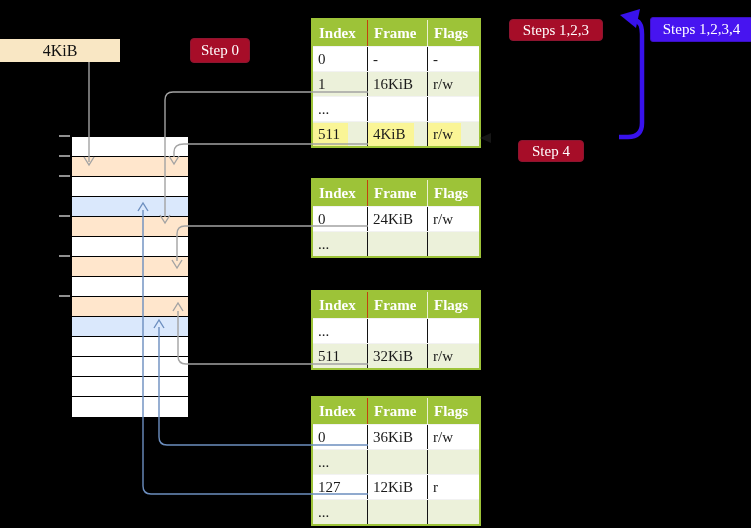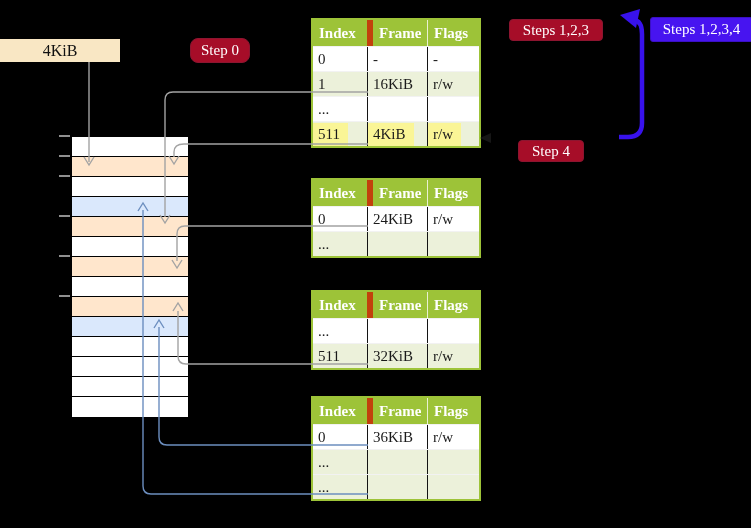--- a/index.html
+++ b/index.html
@@ -8,21 +8,21 @@
 
   
   .frame-label{position:absolute;left:0;top:39px;width:120px;height:23px;background:#f9e7c4;
                color:#111;font-size:16px;display:flex;align-items:center;justify-content:center;}
 
   
   .badge{position:absolute;color:#fff;font-size:15px;display:flex;align-items:center;
          justify-content:center;border-radius:4px;font-family:Liberation Serif, serif;}
   .badge.red{background:#a60d28;border:1px solid #8c1530;}
   .badge.blue{background:#4714f0;border:1px solid #3a10c4;border-radius:3px;}
-  #badge-step0{left:190px;top:38px;width:58px;height:23px;border-radius:8px;}
+  #badge-step0{left:190px;top:38px;width:58px;height:23px;}
   #badge-steps123{left:509px;top:19px;width:92px;height:20px;}
   #badge-steps1234{left:650px;top:17px;width:101px;height:23px;}
   #badge-step4{left:518px;top:140px;width:64px;height:20px;}
 
   
   #memory-column{position:absolute;left:71px;top:136px;width:118px;height:282px;
                  border:1px solid #000;box-sizing:border-box;background:#fff;}
   .mrow{height:20px;box-sizing:border-box;border-bottom:1px solid #000;}
   .mrow:last-child{border-bottom:none;}
   .c-white{background:#ffffff;}
@@ -33,21 +33,21 @@
   .ptable{position:absolute;left:311px;width:170px;border:2px solid #9dc338;
           box-sizing:border-box;background:#fff;}
   #table-0{top:18px;}
   #table-1{top:178px;}
   #table-2{top:290px;}
   #table-3{top:396px;}
   .thead{display:flex;height:26px;background:#9dc338;}
   .hcell{box-sizing:border-box;color:#fff;font-weight:bold;font-size:15px;line-height:26px;
          padding-left:6px;}
   .hcell:nth-child(1){width:54px;}
-  .hcell:nth-child(2){width:60px;border-left:6px solid #c2410c;}
+  .hcell:nth-child(2){width:60px;border-left:1px solid #c2410c;}
   .hcell:nth-child(3){width:52px;border-left:1px solid #e9f0d2;}
   .trow{display:flex;height:25px;box-sizing:border-box;border-top:1px solid #f2f2f2;background:#fff;}
   .trow.shaded{background:#ecf1da;}
   .tcell{box-sizing:border-box;font-size:15px;line-height:22px;color:#1a1a1a;
          padding:1px 0 0 5px;overflow:hidden;white-space:nowrap;}
   .tcell:nth-child(1){width:54px;}
   .tcell:nth-child(2){width:60px;border-left:1px solid #141414;}
   .tcell:nth-child(3){width:52px;border-left:1px solid #141414;}
   .hl{background:#faf596;display:inline-block;margin-left:-5px;padding:0 8px 1px 5px;}
 
@@ -153,20 +153,25 @@
       <div class="trow">
         <div class="tcell"><span>0</span></div>
         <div class="tcell"><span>36KiB</span></div>
         <div class="tcell"><span>r/w</span></div>
       </div>
       <div class="trow shaded">
         <div class="tcell"><span>...</span></div>
         <div class="tcell"></div>
         <div class="tcell"></div>
       </div>
+      <div class="trow">
+        <div class="tcell"><span>127</span></div>
+        <div class="tcell"><span>12KiB</span></div>
+        <div class="tcell"><span>r</span></div>
+      </div>
       <div class="trow shaded">
         <div class="tcell"><span>...</span></div>
         <div class="tcell"></div>
         <div class="tcell"></div>
       </div>
     </div>
 
   <svg id="overlay" viewBox="0 0 751 528">
 
     <g stroke="#909090" stroke-width="2">

